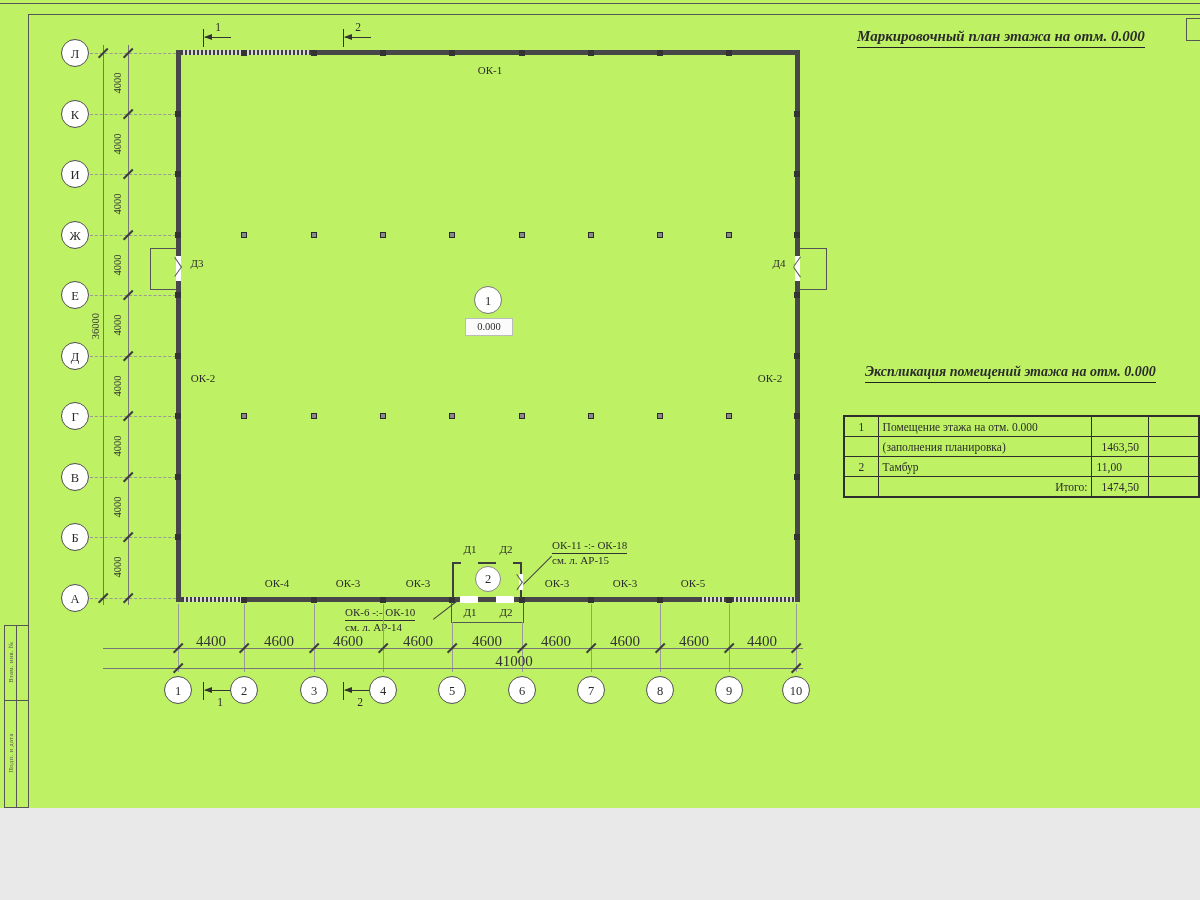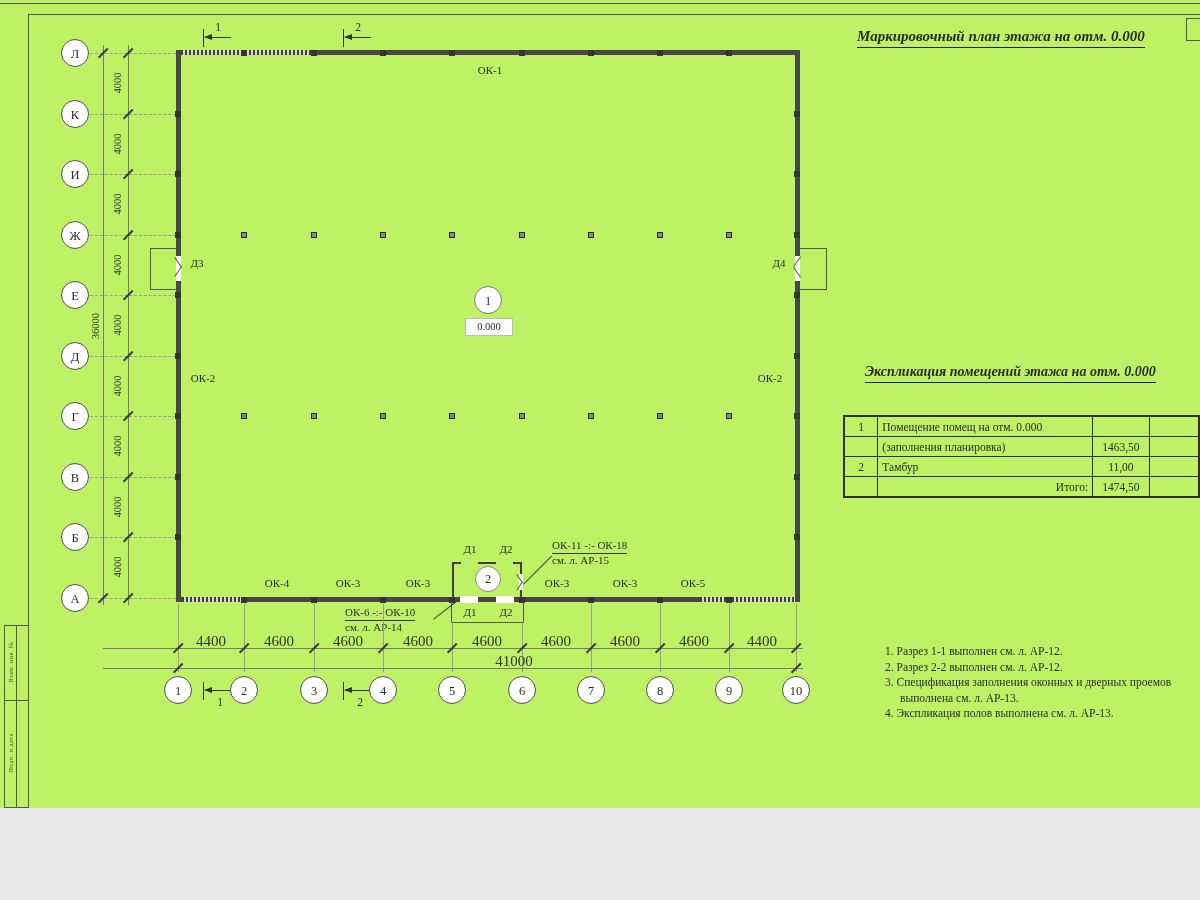--- a/index.html
+++ b/index.html
@@ -310,45 +310,39 @@
   <table id="expl">
     <colgroup>
         <col style="width:44px">
         <col style="width:240px">
         <col style="width:62px">
         <col style="width:72px">
       </colgroup>
     <tbody>
     <tr>
       <td style="text-align:center;">1</td>
-      <td>Помещение помещ на отм. 0.000</td>
+      <td>Помещение этажа на отм. 0.000</td>
       <td style="text-align:center;"></td>
       <td></td>
     </tr>
     <tr>
       <td style="text-align:center;"></td>
       <td>(заполнения планировка)</td>
       <td style="text-align:center;">1463,50</td>
       <td></td>
     </tr>
     <tr>
       <td style="text-align:center;">2</td>
       <td>Тамбур</td>
-      <td style="text-align:center;">11,00</td>
+      <td style="text-align:left;">11,00</td>
       <td></td>
     </tr>
     <tr>
       <td></td>
       <td style="text-align:right;margin-left:15px;">Итого:</td>
       <td style="text-align:center;">1474,50</td>
       <td></td>
     </tr>
   </tbody>
     </table>
 
-  <div class="notes">
-    <div>1. Разрез 1-1 выполнен см. л. АР-12.</div>
-    <div>2. Разрез 2-2 выполнен см. л. АР-12.</div>
-    <div>3. Спецификация заполнения оконных и дверных проемов выполнена см. л. АР-13.</div>
-    <div>4. Экспликация полов выполнена см. л. АР-13.</div>
-  </div>
 
 </div>
 
 </body></html>

